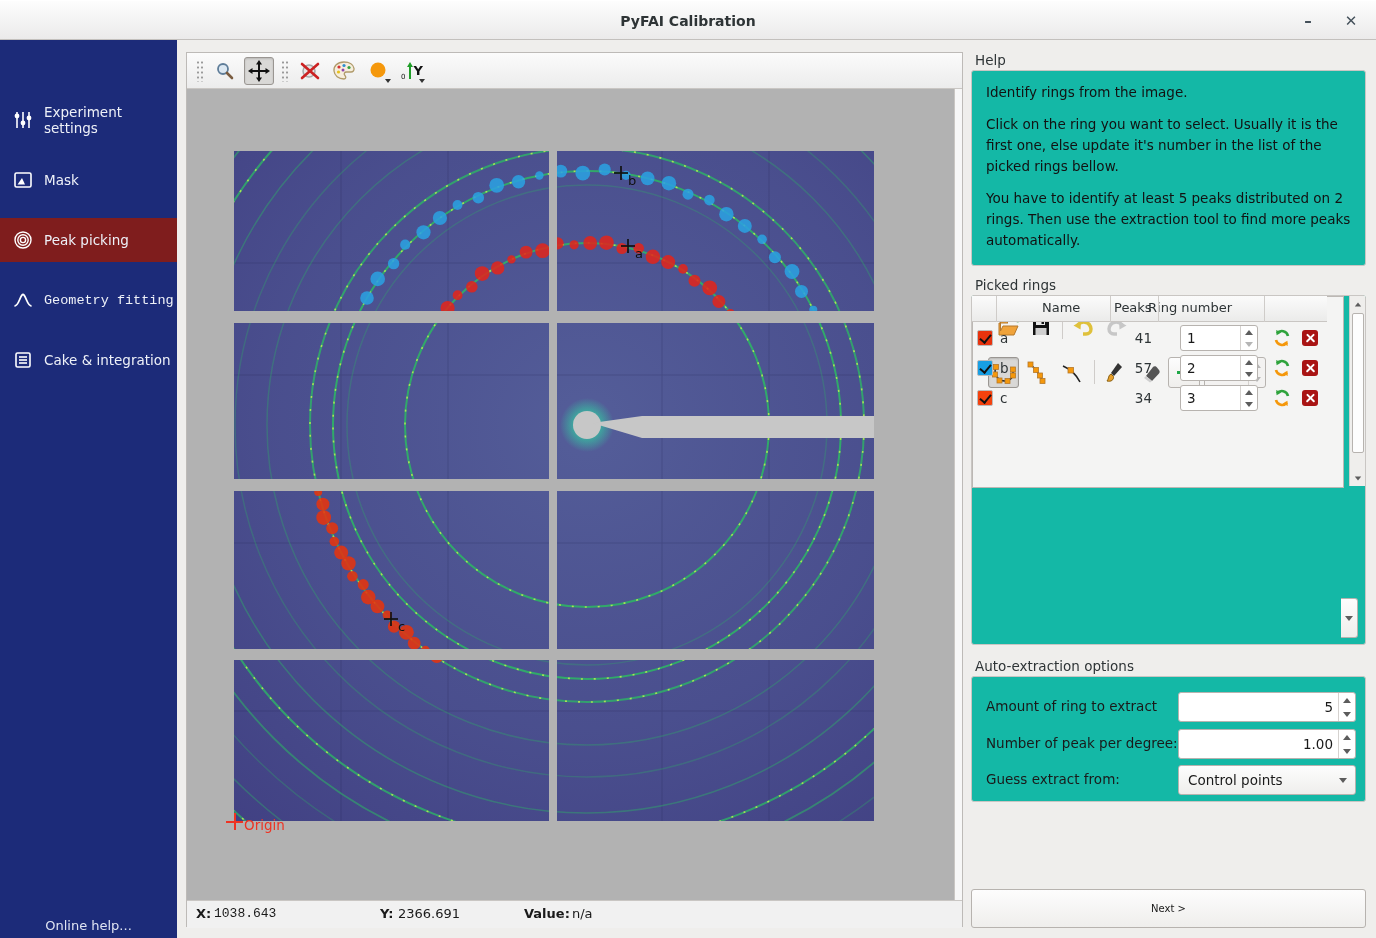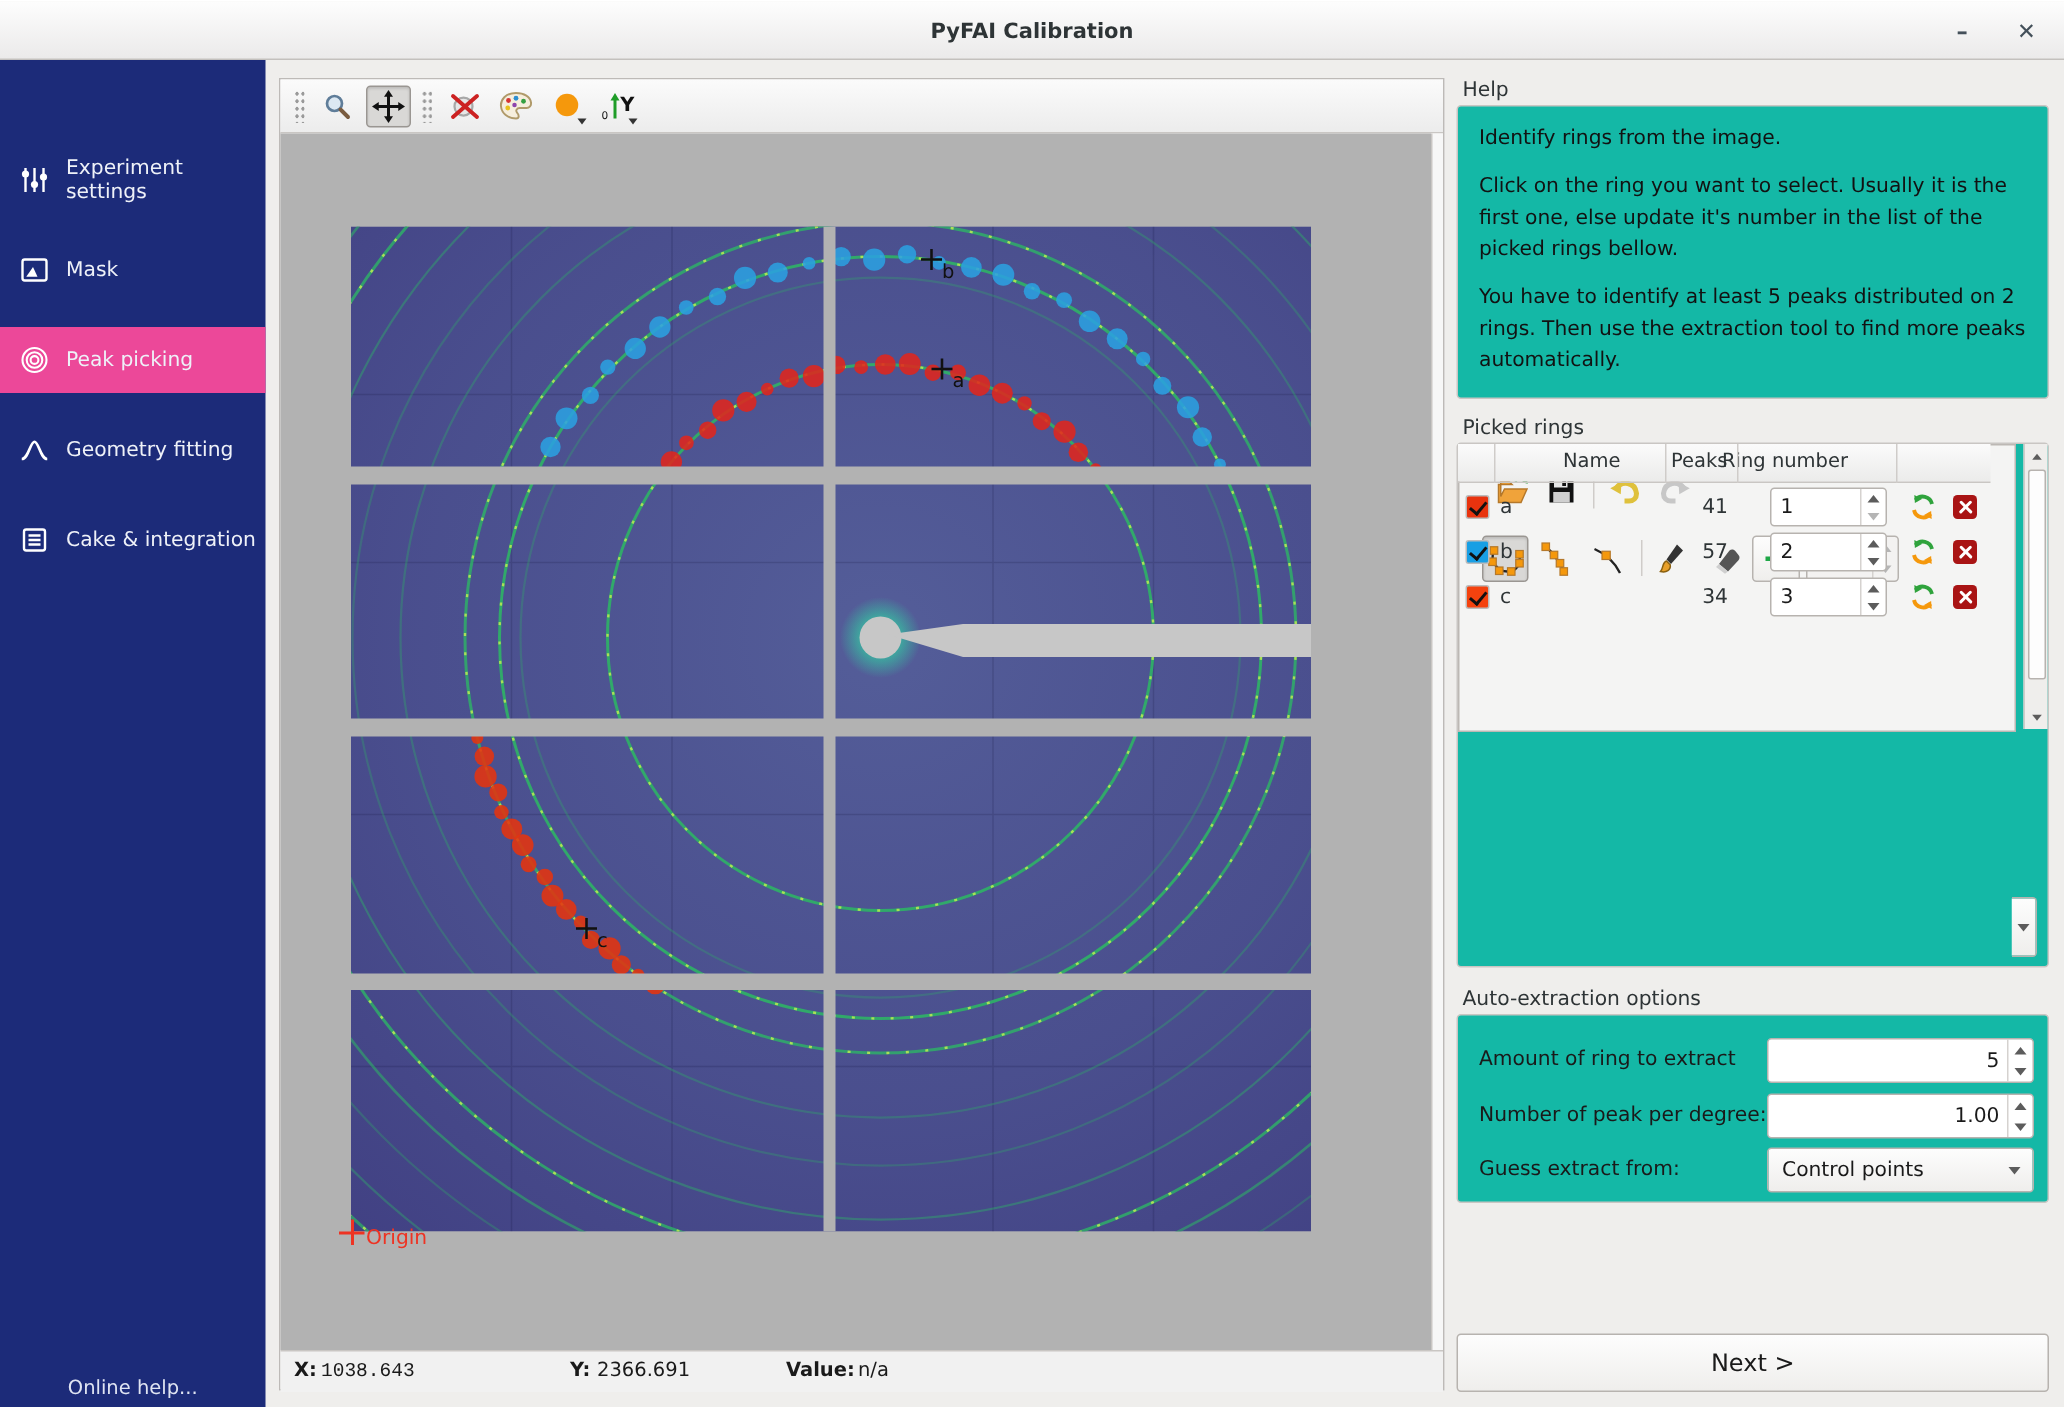--- a/index.html
+++ b/index.html
@@ -12,21 +12,21 @@
     background:linear-gradient(#fdfdfd,#ebeaea); border-bottom:1px solid #c3c0bd;
     border-top:1px solid #fff; }
   .title { width:100%; text-align:center; line-height:40px; font-size:14px; font-weight:600; color:#2e3436; }
   .winbtn { top:9px; width:26px; height:24px; text-align:center; line-height:22px;
     font-size:15px; color:#44505a; font-weight:bold; border-radius:3px; cursor:default; }
 
   
   .sidebar { left:0; top:40px; width:177px; height:898px; background:#1c2b79; }
   .side-item { left:0; width:177px; height:44px; display:flex; align-items:center;
     padding-left:13px; gap:11px; color:#eef1f8; font-size:13.5px; }
-  .side-item.sel { background:#ec4899; }
+  .side-item.sel { background:#7f1d1d; }
   .side-item svg { flex:0 0 auto; }
   .side-footer { left:0; bottom:5px; width:177px; text-align:center; color:#dfe4f2; font-size:13px; }
 
   
   .plot { left:186px; top:52px; width:777px; height:875px; background:#fff; border:1px solid #bdbab7; }
   .ptoolbar { left:0; top:0; width:775px; height:36px;
     background:linear-gradient(#fbfbfb,#ececec); border-bottom:1px solid #c9c6c3;
     display:flex; align-items:center; padding-left:6px; gap:4px; }
   .handle { width:7px; height:22px; margin:0 3px;
     background-image:radial-gradient(circle,#9a9a9a 1px,transparent 1.2px);
@@ -123,21 +123,21 @@
   
   .auto-title { left:975px; top:658px; }
   .auto-box { left:971px; top:676px; width:395px; height:126px; }
   .frow { position:absolute; left:0; width:100%; height:30px; }
   .flabel { position:absolute; left:14px; top:6px; font-size:13.5px; color:#1a1a1a; }
   .fspin { position:absolute; left:206px; top:0; width:178px; height:30px; }
   .combo { position:absolute; left:206px; top:0; width:178px; height:30px; display:flex; align-items:center;
     padding-left:9px; font-size:13.5px; color:#1a1a1a; }
   .combo .arr-down { position:absolute; right:8px; top:12px; }
 
-  .nextbtn { left:971px; top:889px; width:395px; height:39px; font-size:16px; color:#1a1a1a;
+  .nextbtn { left:971px; top:889px; width:395px; height:39px; font-size:10px; color:#1a1a1a;
     display:flex; align-items:center; justify-content:center; }
 </style>
 </head>
 <body>
 
 <div class="abs titlebar">
   <div class="title">PyFAI Calibration</div>
   <div class="abs winbtn" style="right:55px;">–</div>
   <div class="abs winbtn" style="right:12px;">✕</div>
 </div>
@@ -168,21 +168,21 @@
   <div class="abs side-item sel" style="top:178px;">
     <svg width="20" height="20" viewBox="0 0 20 20">
       <g fill="none" stroke="#fff">
           <circle cx="10" cy="10" r="8" stroke-width="1.4"></circle>
           <circle cx="10" cy="10" r="5.2" stroke-width="1.4"></circle>
           <circle cx="10" cy="10" r="2.6" stroke-width="1.4"></circle>
         </g>
     </svg>
     <span>Peak picking</span>
   </div>
-  <div class="abs side-item" style="top:238px;">
+  <div class="abs side-item" style="top:238px;font-family:Liberation Mono, monospace;">
     <svg width="20" height="20" viewBox="0 0 20 20">
       <path d="M1.5 16 C6 16 7.2 4.5 10 4.5 C12.8 4.5 14 16 18.5 16" fill="none" stroke="#fff" stroke-width="1.8"></path>
     </svg>
     <span>Geometry fitting</span>
   </div>
   <div class="abs side-item" style="top:298px;">
     <svg width="20" height="20" viewBox="0 0 20 20">
       <rect x="3" y="3" width="14" height="14" rx="1.5" fill="none" stroke="#fff" stroke-width="1.6"></rect>
       <g stroke="#fff" stroke-width="1.6">
           <line x1="6" y1="7" x2="14" y2="7"></line>

